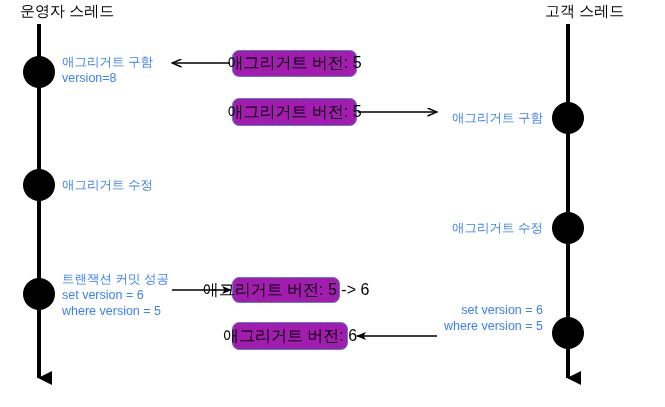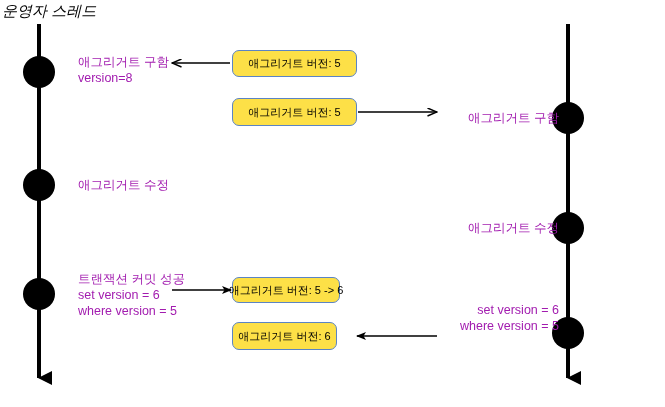--- a/index.html
+++ b/index.html
@@ -24,44 +24,43 @@
     width: 665px;
     height: 407px;
   }
   .thread-title {
     position: absolute;
     font-size: 15px;
     color: #000000;
     white-space: nowrap;
     letter-spacing: 0px;
   }
-  #title-left { left: 2px; top: 2px; font-style: italic; }
+  #title-left { left: 20px; top: 2px; }
   #title-right { left: 545px; top: 2px; }
 
   .msg-box {
     position: absolute;
     box-sizing: border-box;
-    background: #fde047;
+    background: #a21caf;
     border: 1px solid #5b84c4;
     border-radius: 7px;
     display: flex;
     align-items: center;
     justify-content: center;
-    font-size: 11px;
+    font-size: 16px;
     color: #000000;
     white-space: nowrap;
   }
 
   .note {
     position: absolute;
     font-size: 12.5px;
     line-height: 16px;
-    color: #a21caf;
+    color: #3b82f6;
     white-space: nowrap;
-    margin-left: 16px;
   }
   .note.left-align { text-align: left; }
   .note.right-align { text-align: right; }
 </style>
 </head>
 <body>
 
 <div id="canvas">
 
   <svg class="lifeline-svg" viewBox="0 0 665 407">
@@ -93,20 +92,21 @@
     <line x1="230" y1="63" x2="172" y2="63" stroke="#000000" stroke-width="1.6" marker-end="url(#open-arrow)"></line>
 
     <line x1="358" y1="112" x2="437" y2="112" stroke="#000000" stroke-width="1.6" marker-end="url(#open-arrow)"></line>
 
     <line x1="172" y1="290" x2="231" y2="290" stroke="#000000" stroke-width="1.6" marker-end="url(#solid-arrow-right)"></line>
 
     <line x1="437" y1="336" x2="357" y2="336" stroke="#000000" stroke-width="1.6" marker-end="url(#solid-arrow-left)"></line>
   </svg>
 
   <div class="thread-title" id="title-left">운영자 스레드</div>
+  <div class="thread-title" id="title-right">고객 스레드</div>
 
   <div class="note left-align" style="left:62px; top:54px;">
     <div>애그리거트 구함</div>
     <div>version=8</div>
   </div>
 
   <div class="note left-align" style="left:62px; top:177px;">
     <div>애그리거트 수정</div>
   </div>
 
@@ -128,15 +128,15 @@
     <div>set version = 6</div>
     <div>where version = 5</div>
   </div>
 
   <div class="msg-box" style="left:232px; top:50px; width:125px; height:27px;">애그리거트 버전: 5</div>
 
   <div class="msg-box" style="left:232px; top:98px; width:125px; height:28px;">애그리거트 버전: 5</div>
 
   <div class="msg-box" style="left:232px; top:277px; width:108px; height:26px;">애그리거트 버전: 5 -&gt; 6</div>
 
-  <div class="msg-box" style="left:232px; top:322px; width:105px; height:28px;">애그리거트 버전: 6</div>
+  <div class="msg-box" style="left:232px; top:322px; width:116px; height:28px;">애그리거트 버전: 6</div>
 
 </div>
 
 </body></html>

